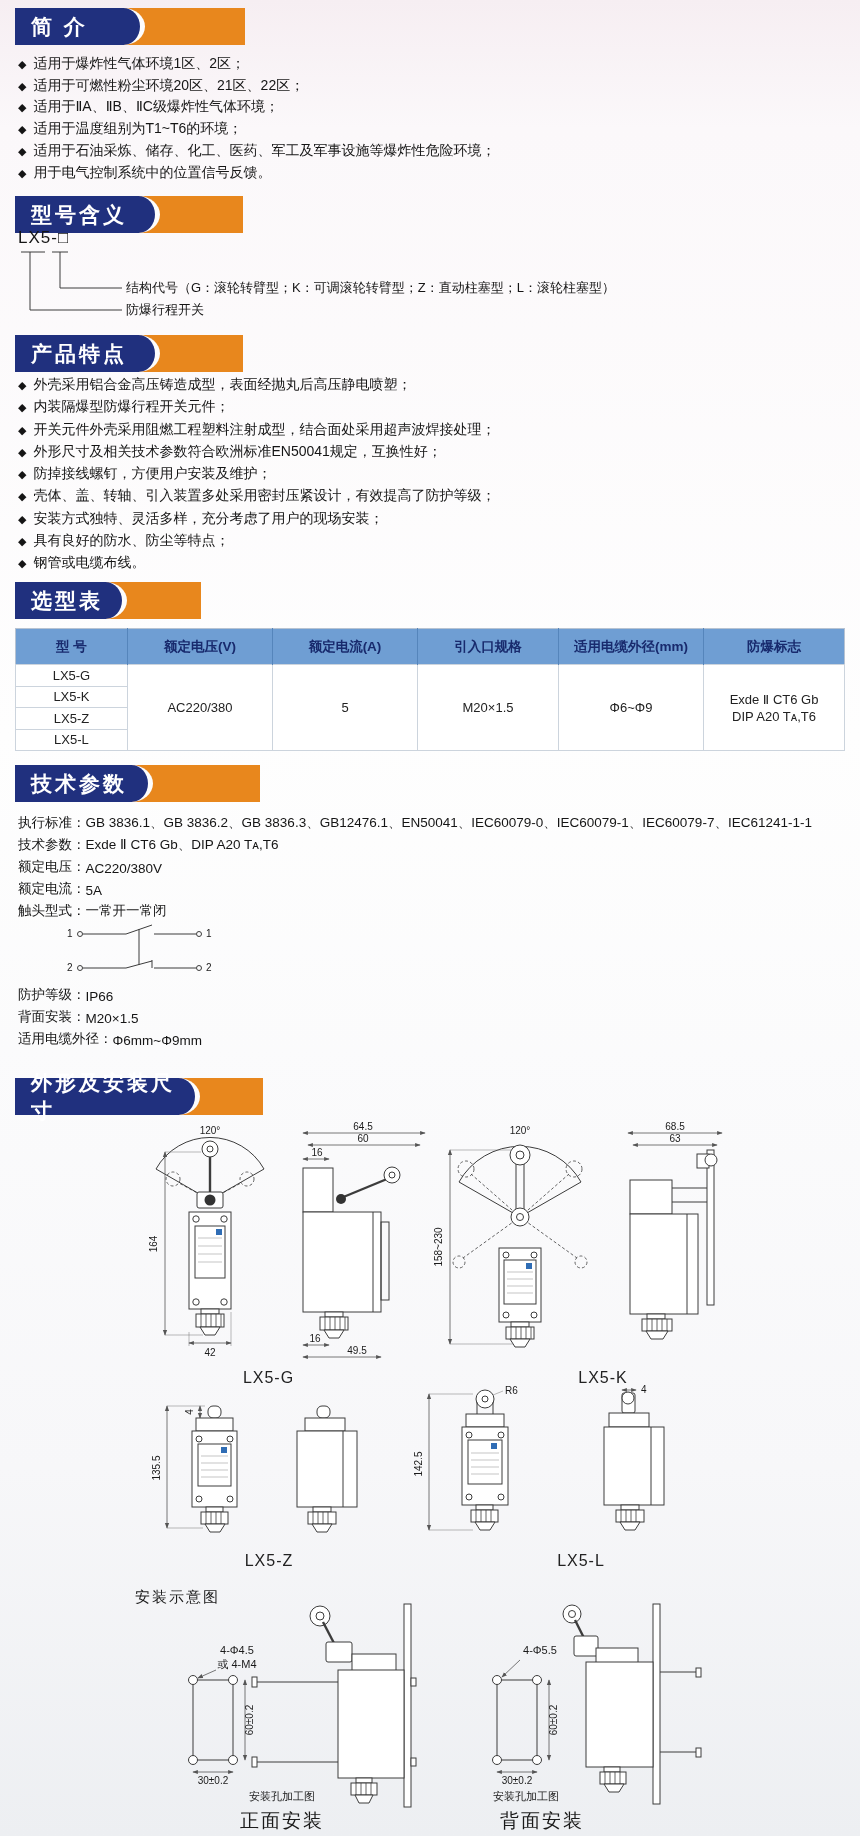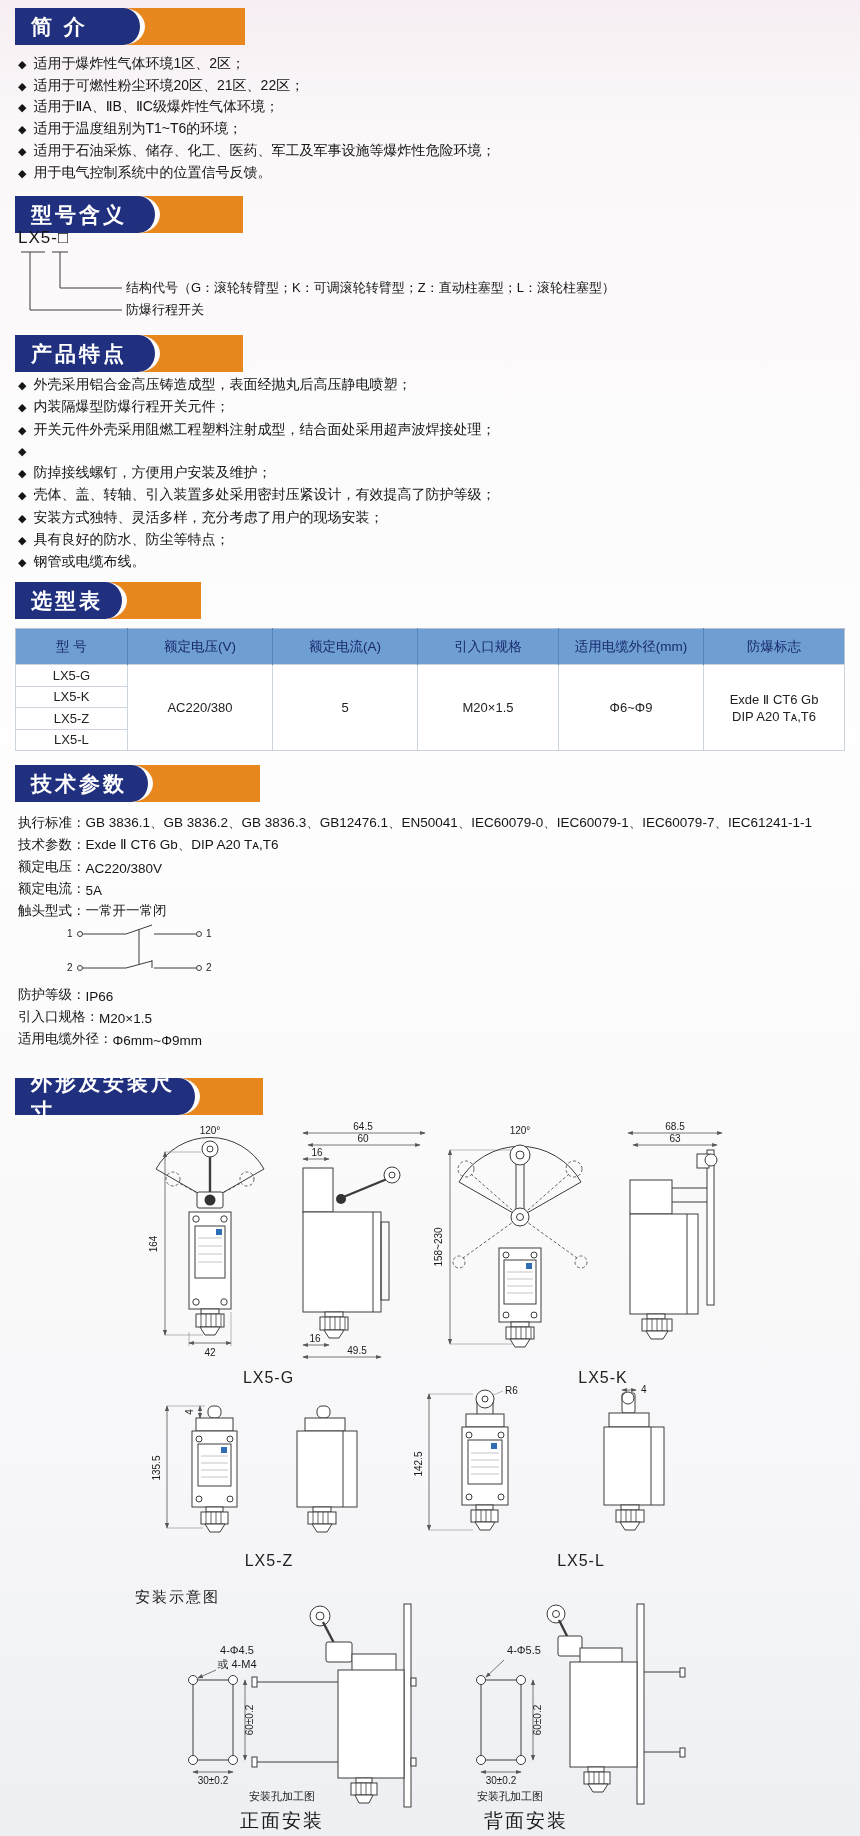--- a/index.html
+++ b/index.html
@@ -24,21 +24,21 @@
   ul.bullets{position:absolute;list-style:none}
   ul.bullets li{display:flex;align-items:baseline;font-size:14px}
   ul.bullets.lh20 li{line-height:20.7px}
   ul.bullets.lh21 li{line-height:21.3px}
   .dia{font-size:11px;margin-right:7px}
   
   .model-code{position:absolute;font-size:17px;letter-spacing:1px}
   .model-line{position:absolute;font-size:13px;line-height:16px}
   
   table.sel{position:absolute;left:15px;top:628px;width:830px;border-collapse:collapse;background:#fff;border:1px solid var(--tbl_border,#b7c3d2)}
-  table.sel th{background:var(--thbg,#6f9ed3);color:var(--thtx,#182a6d);font-size:13.5px;font-weight:normal;height:36px;border-right:1px solid #5585bb}
+  table.sel th{background:var(--thbg,#6f9ed3);color:var(--thtx,#182a6d);font-size:13.5px;font-weight:bold;height:36px;border-right:1px solid #5585bb}
   table.sel th:last-child{border-right:none}
   table.sel td{font-size:13px;text-align:center;height:21.5px;border:1px solid #ccd4dd;color:#222}
   table.sel td .exl{font-size:13px;line-height:17px}
   
   .tech{position:absolute;left:18px;top:810px;width:830px}
   .tp-line{display:flex;height:22px;font-size:13.5px;align-items:flex-end}
   .contact{margin:2px 0 2px 46px}
   
   .fig{position:absolute}
   .fig-label{position:absolute;bottom:0;width:100%;text-align:center;font-size:16px;letter-spacing:1px;color:#222}
@@ -138,20 +138,21 @@
     <li>
         <span class="dia">◆</span>
         <span>内装隔爆型防爆行程开关元件；</span>
       </li>
     <li>
         <span class="dia">◆</span>
         <span>开关元件外壳采用阻燃工程塑料注射成型，结合面处采用超声波焊接处理；</span>
       </li>
     <li>
         <span class="dia">◆</span>
+        <span>外形尺寸及相关技术参数符合欧洲标准EN50041规定，互换性好；</span>
       </li>
     <li>
         <span class="dia">◆</span>
         <span>防掉接线螺钉，方便用户安装及维护；</span>
       </li>
     <li>
         <span class="dia">◆</span>
         <span>壳体、盖、转轴、引入装置多处采用密封压紧设计，有效提高了防护等级；</span>
       </li>
     <li>
@@ -262,21 +263,21 @@
         <line class="ln" x1="90" y1="46" x2="132" y2="46"></line>
         <circle class="ln" cx="135" cy="46" r="2.5"></circle>
         <text class="dtx" x="142" y="49">2</text>
       </svg>
     </div>
     <div class="tp-line">
         <span>防护等级：</span>
         <span>IP66</span>
       </div>
     <div class="tp-line">
-        <span>引入口规格：</span>
+        <span>背面安装：</span>
         <span>M20×1.5</span>
       </div>
     <div class="tp-line">
         <span>适用电缆外径：</span>
         <span>Φ6mm~Φ9mm</span>
       </div>
   </div>
 
   <div class="sec-hdr" style="top:1078px;width:260px">
     <div class="hdr-orange" style="width:248px"></div>
@@ -550,21 +551,21 @@
       <rect class="fill" x="211" y="181" width="26" height="12"></rect>
       <line class="rib" x1="216" y1="181" x2="216" y2="193"></line>
       <line class="rib" x1="221" y1="181" x2="221" y2="193"></line>
       <line class="rib" x1="226" y1="181" x2="226" y2="193"></line>
       <line class="rib" x1="231" y1="181" x2="231" y2="193"></line>
       <path class="fill" d="M215,193 L233,193 L229,201 L219,201 z"></path>
     </svg>
     <div class="fig-caption" style="left:100px">正面安装</div>
   </div>
 
-  <div class="fig" style="left:412px;top:1602px;width:315px;height:232px">
+  <div class="fig" style="left:428px;top:1602px;width:315px;height:232px">
     <svg width="315" height="208">
       <text class="dtx2" x="112" y="52" text-anchor="middle">4-Φ5.5</text>
       <line class="dim" x1="92" y1="58" x2="74" y2="75" marker-end="url(#arr)"></line>
       <rect class="ln" x="69" y="78" width="40" height="80"></rect>
       <circle class="fill" cx="69" cy="78" r="4.5"></circle>
         <circle class="fill" cx="109" cy="78" r="4.5"></circle>
       <circle class="fill" cx="69" cy="158" r="4.5"></circle>
         <circle class="fill" cx="109" cy="158" r="4.5"></circle>
       <line class="dim" x1="121" y1="78" x2="121" y2="158" marker-start="url(#arr)" marker-end="url(#arr)"></line>
       <text class="dtx" transform="rotate(-90 129 118)" x="129" y="118" text-anchor="middle">60±0.2</text>

